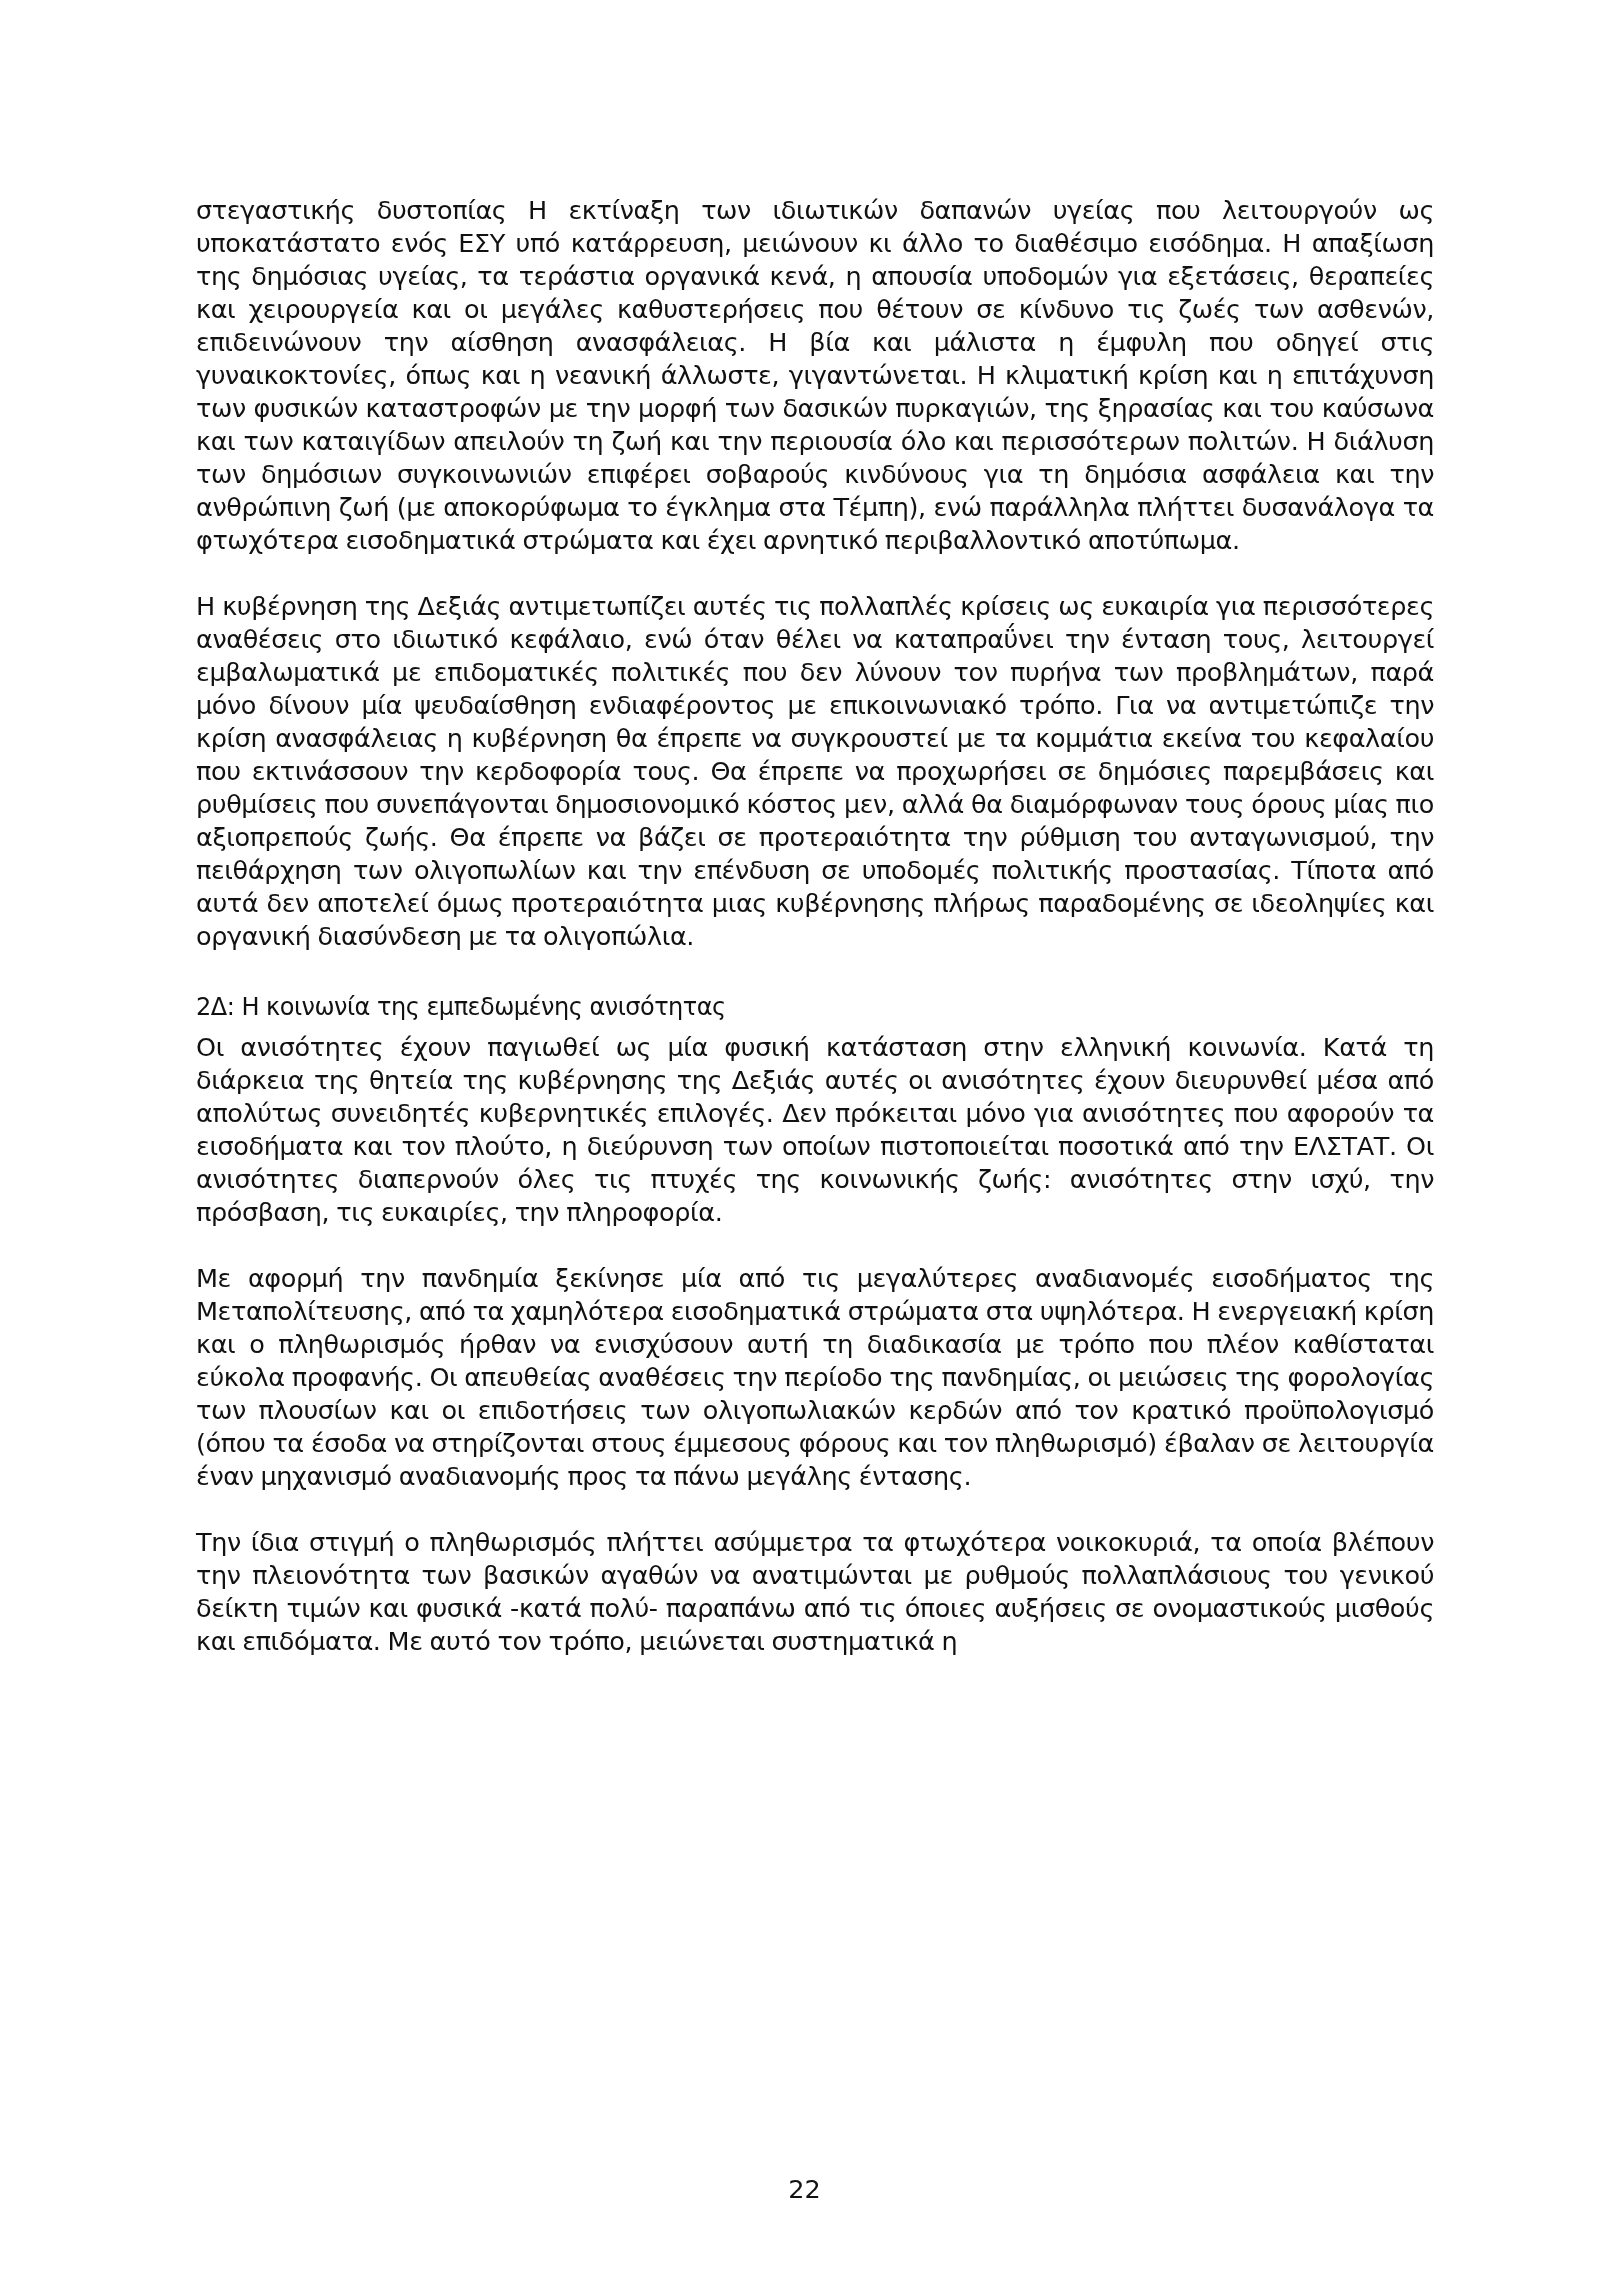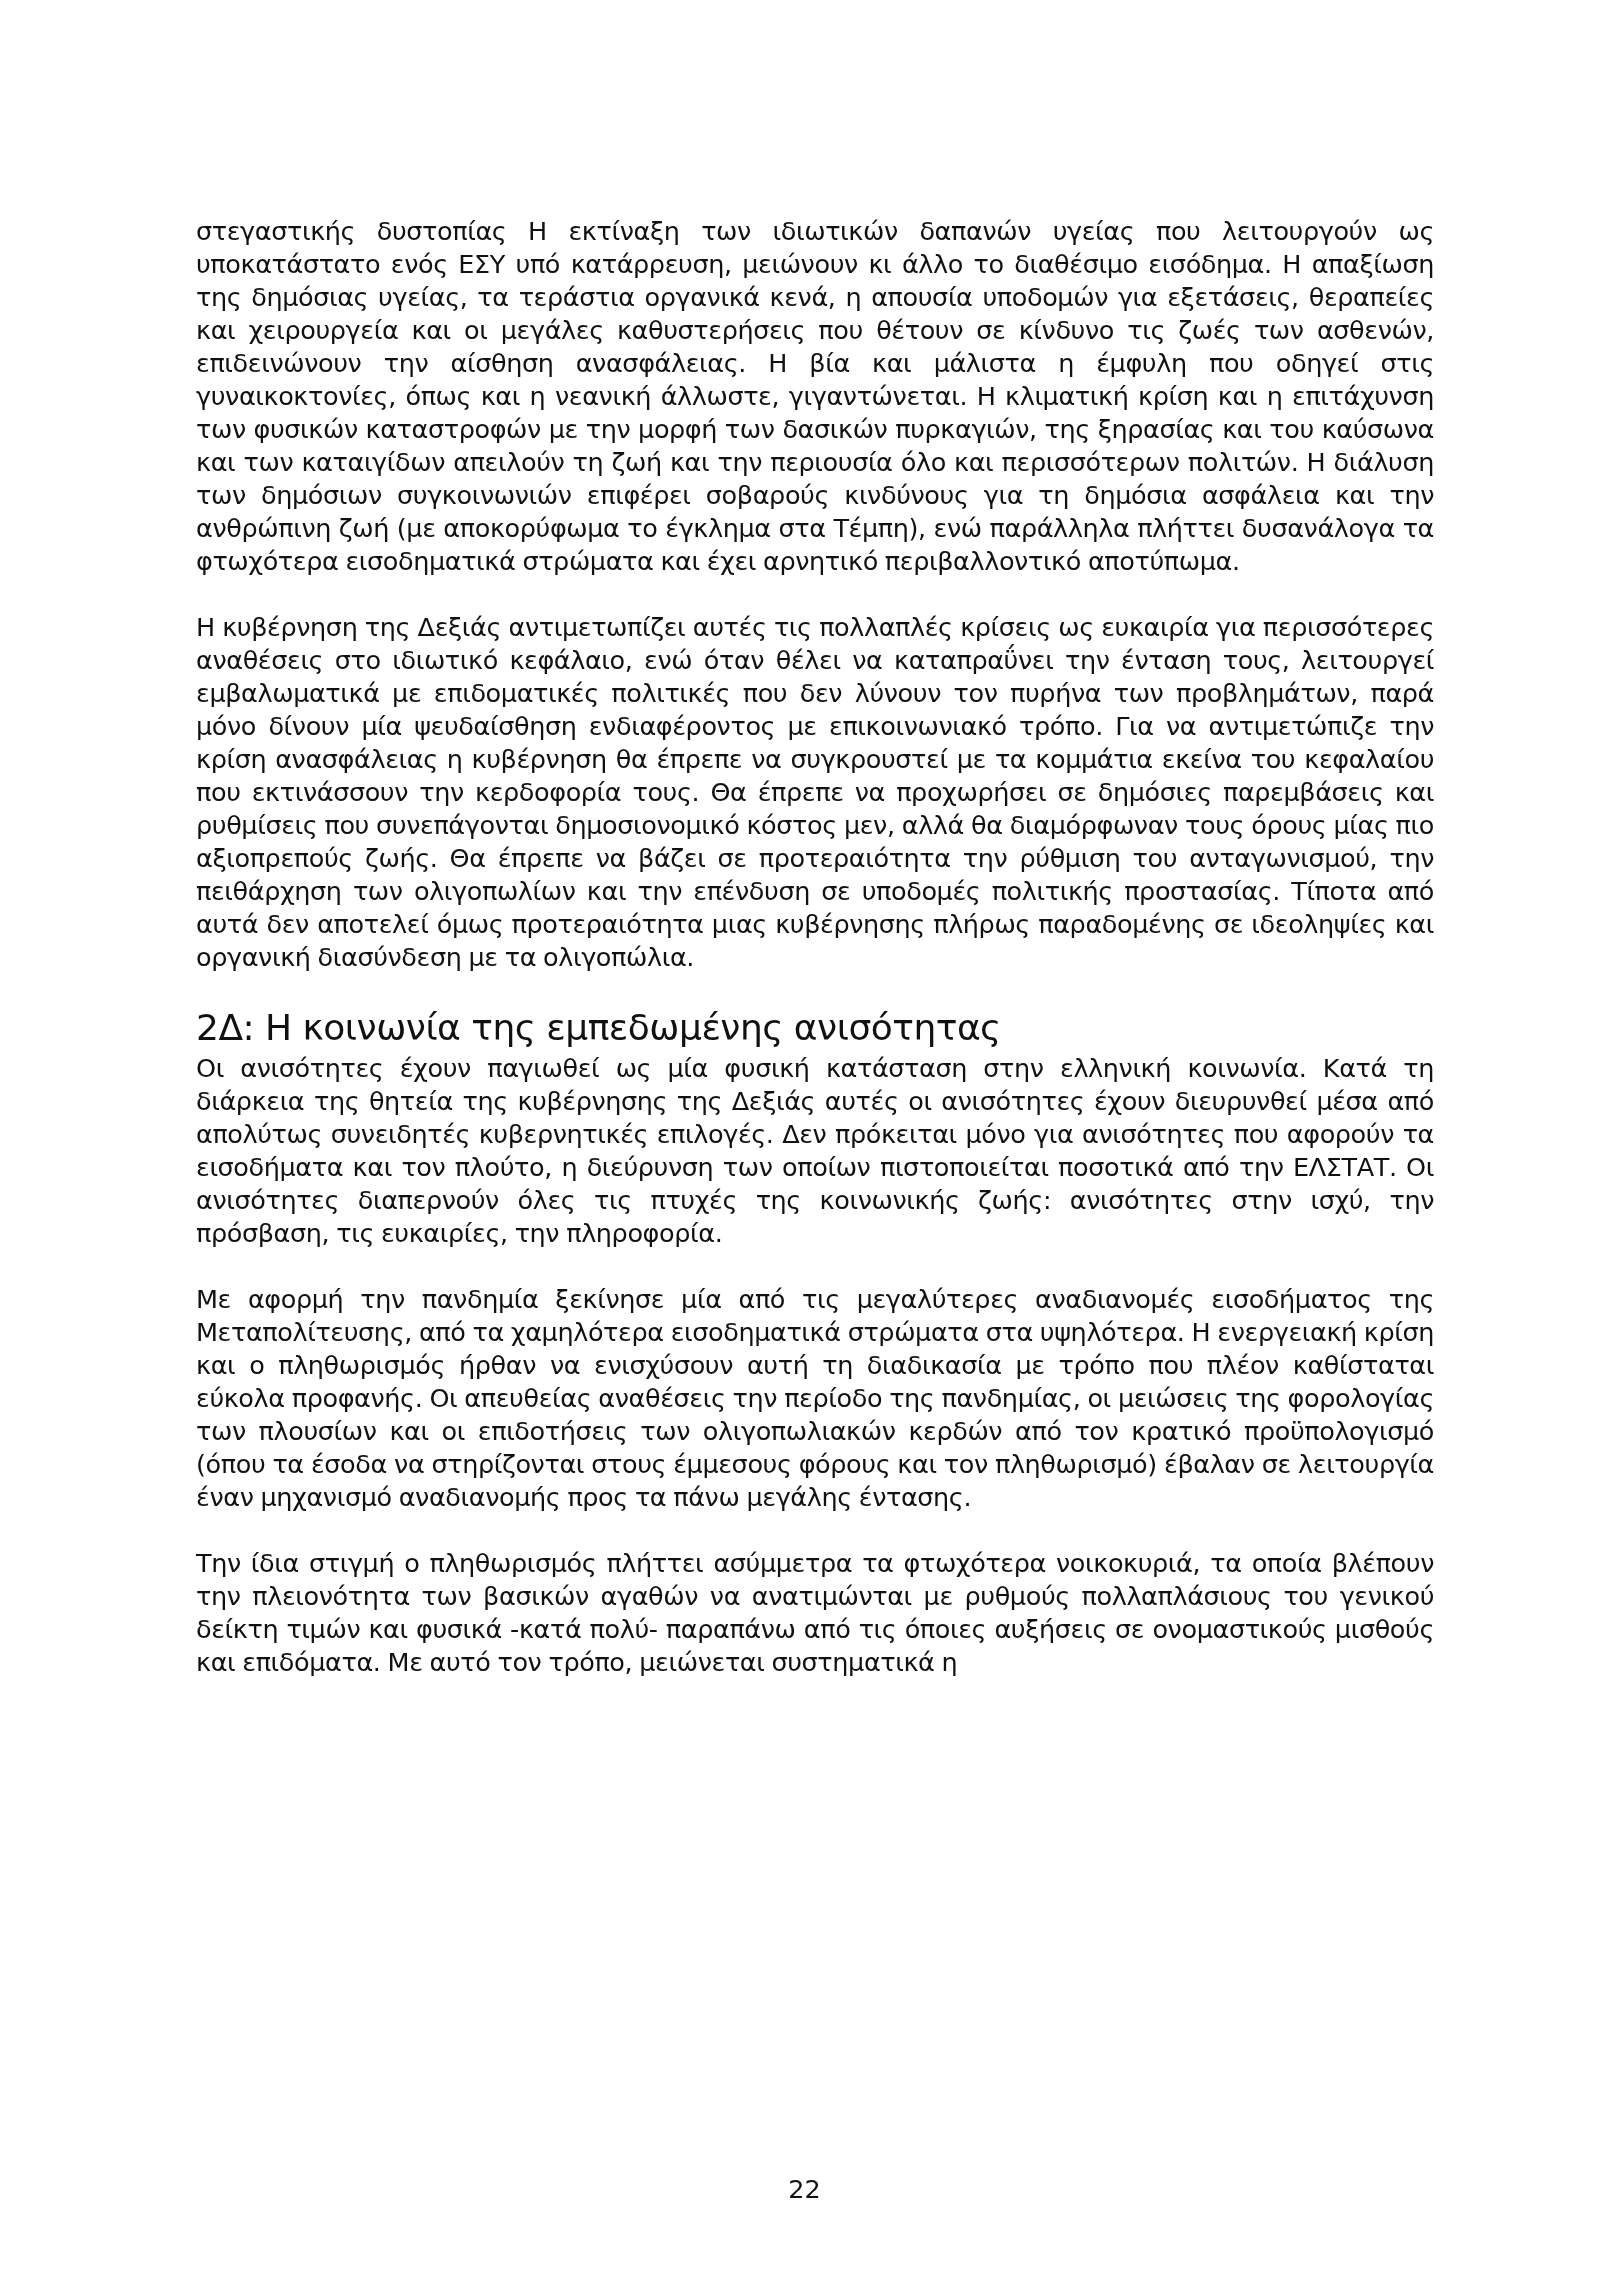--- a/index.html
+++ b/index.html
@@ -13,35 +13,34 @@
     position: relative;
     overflow: hidden;
     font-family: "DejaVu Sans", "Liberation Sans", sans-serif;
     color: #111111;
   }
   .page {
     position: absolute;
     left: 196px;
     top: 194px;
     width: 1238px;
-    margin-top: 21px;
   }
   .para {
     font-size: 25.5px;
     line-height: 33px;
     text-align: justify;
     margin: 0;
     letter-spacing: -0.4px;
     word-spacing: -0.7px;
   }
   .para.gap-after {
     margin-bottom: 33px;
   }
   .heading {
-    font-size: 36px;
+    font-size: 24px;
     line-height: 42px;
     font-weight: normal;
     margin: 13px 0 2.6px 0;
     letter-spacing: -0.5px;
   }
   .page-number {
     position: absolute;
     top: 2173px;
     left: 0;
     width: 1609px;

